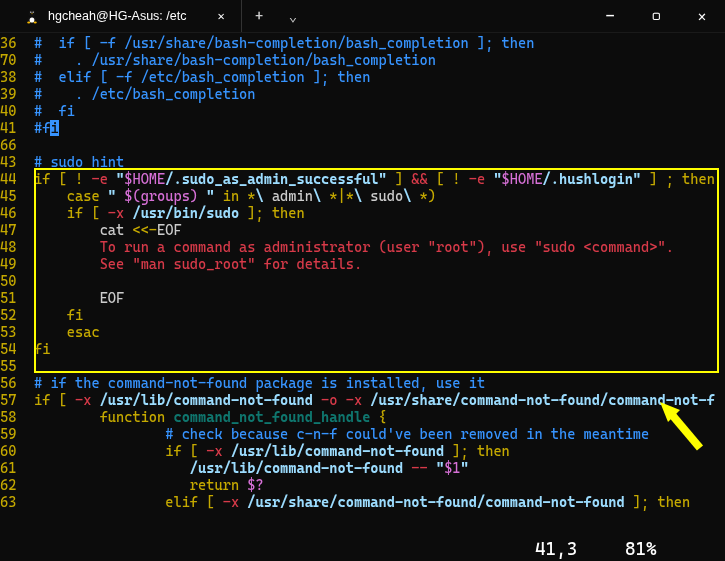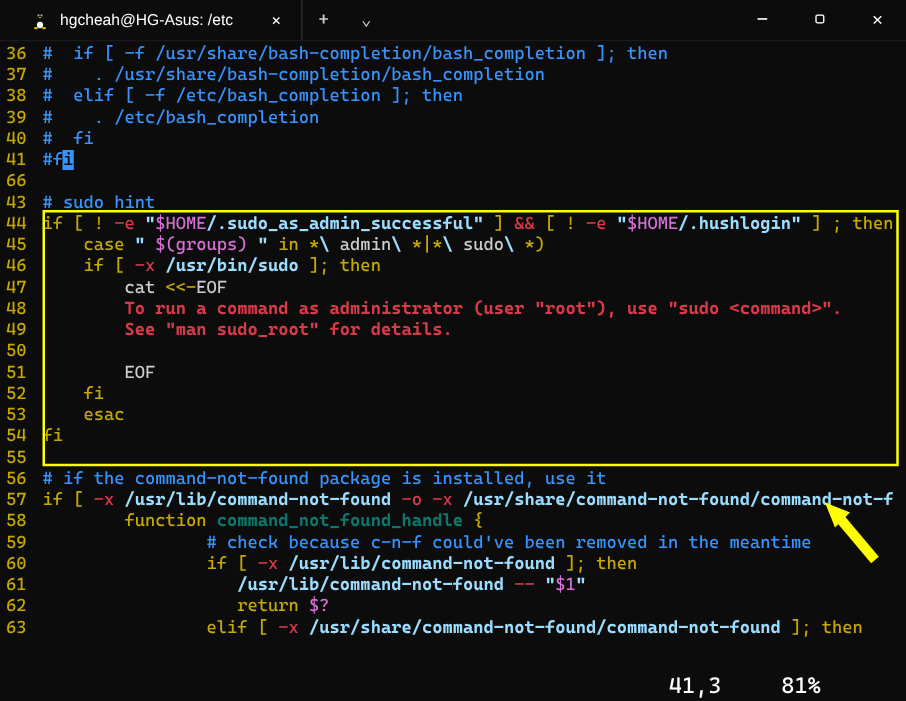--- a/index.html
+++ b/index.html
@@ -42,35 +42,35 @@
     width:46px; display:flex; align-items:center; justify-content:center;
     color:#fff; cursor:pointer;
   }
 
   .editor {
     position:relative;
     padding:2px 0 0 0;
   }
   .line { display:flex; white-space:pre; }
   .gutter {
-    width:34px; text-align:center;
+    width:34px; text-align:left;
     padding-right:8px;
     color:#c5a900; 
     flex-shrink:0;
   }
   .code { flex:1; } 
 
   
   .cmt   { color:#3794ff; }  
   .kw    { color:#c5a900; }  
   .op    { color:#c5a900; }
   .flag  { color:#d73a49; }  
   .str   { color:#9cdcfe; font-weight:bold; }  
   .var   { color:#d670d6; }  
-  .red   { color:#d73a49;font-weight:bold; }
+  .red   { color:#d73a49; }
   .plain { color:#cccccc; }
   .func  { color:#0f766e; font-weight:bold; }
 
   .hl-box {
     position:absolute;
     left:34px; right:6px;
     border:2.5px solid #ffff00;
     pointer-events:none;
   }
 
@@ -115,21 +115,21 @@
   <div class="win-controls">
     <div class="win-btn">—</div>
     <div class="win-btn">▢</div>
     <div class="win-btn cls">✕</div>
   </div>
 </div>
 
 <div class="editor" id="editor">
 
   <div class="line"><span class="gutter">36</span><span class="code"><span class="cmt">#  if [ -f /usr/share/bash-completion/bash_completion ]; then</span></span></div>
-    <div class="line"><span class="gutter">37</span><span class="code"><span class="cmt">#    . /usr/share/bash-completion/bash_completion</span></span></div>
+    <div class="line"><span class="gutter">70</span><span class="code"><span class="cmt">#    . /usr/share/bash-completion/bash_completion</span></span></div>
     <div class="line"><span class="gutter">38</span><span class="code"><span class="cmt">#  elif [ -f /etc/bash_completion ]; then</span></span></div>
     <div class="line"><span class="gutter">39</span><span class="code"><span class="cmt">#    . /etc/bash_completion</span></span></div>
     <div class="line"><span class="gutter">40</span><span class="code"><span class="cmt">#  fi</span></span></div>
     <div class="line"><span class="gutter">41</span><span class="code"><span class="cmt">#f</span><span style="background:#3794ff;color:#0c0c0c">i</span></span></div>
     <div class="line"><span class="gutter">66</span><span class="code"></span></div>
     <div class="line"><span class="gutter">43</span><span class="code"><span class="cmt"># sudo hint</span></span></div>
     <div class="line"><span class="gutter">44</span><span class="code"><span class="kw">if</span> <span class="op">[</span> <span class="op">!</span> <span class="flag">-e</span> <span class="str">"</span><span class="var">$HOME</span><span class="str">/.sudo_as_admin_successful"</span> <span class="op">]</span> <span class="flag">&amp;&amp;</span> <span class="op">[</span> <span class="op">!</span> <span class="flag">-e</span> <span class="str">"</span><span class="var">$HOME</span><span class="str">/.hushlogin"</span> <span class="op">]</span> <span class="op">;</span> <span class="kw">then</span></span></div>
     <div class="line"><span class="gutter">45</span><span class="code">    <span class="kw">case</span> <span class="str">" </span><span class="var">$(groups)</span><span class="str"> "</span> <span class="kw">in</span> <span class="op">*</span><span class="str">\ </span><span class="plain">admin</span><span class="str">\ </span><span class="op">*|*</span><span class="str">\ </span><span class="plain">sudo</span><span class="str">\ </span><span class="op">*</span><span class="kw">)</span></span></div>
     <div class="line"><span class="gutter">46</span><span class="code">    <span class="kw">if</span> <span class="op">[</span> <span class="flag">-x</span> <span class="str">/usr/bin/sudo</span> <span class="op">]</span><span class="op">;</span> <span class="kw">then</span></span></div>
     <div class="line"><span class="gutter">47</span><span class="code">        <span class="plain">cat</span> <span class="op">&lt;&lt;-</span><span class="plain">EOF</span></span></div>

